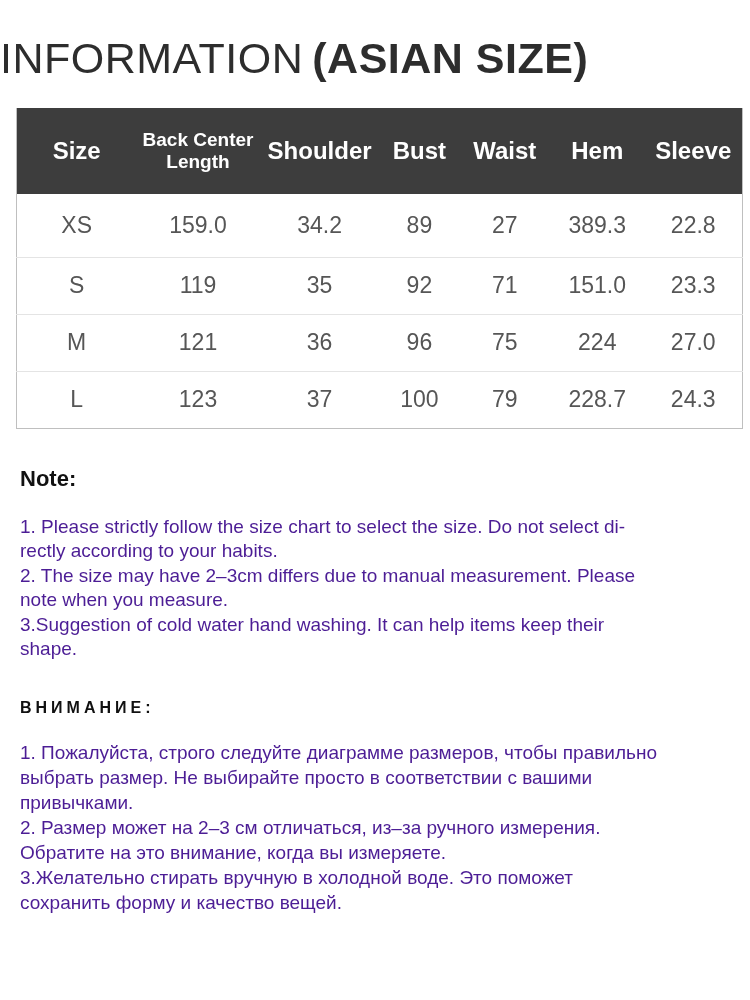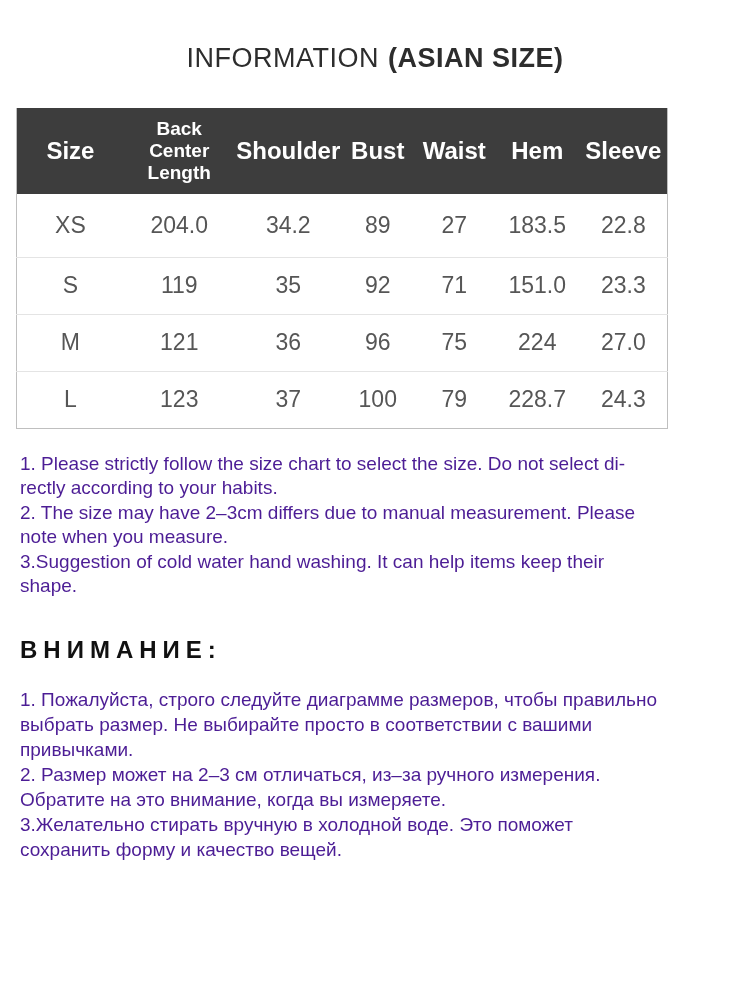--- a/index.html
+++ b/index.html
@@ -13,35 +13,35 @@
   .page {
     position: relative;
     width: 750px;
     height: 1000px;
     background: #ffffff;
     overflow: hidden;
   }
   
   .title {
     padding-top: 38px;
-    text-align: center;
-    font-size: 27px;
+    text-align: left;
+    font-size: 43px;
     color: #2d2d2d;
     letter-spacing: 0.5px;
     line-height: 40px;
     white-space: nowrap;
   }
   .title .t-reg { font-weight: 400; }
   .title .t-bold { font-weight: 700; margin-left: 9px; }
 
   
   table.size-table {
     border-collapse: collapse;
     table-layout: fixed;
-    width: 652px;
+    width: 727px;
     margin: 30px 0 0 16px;
     border: 1px solid #bfbfbf;
     border-top: none;
   }
   table.size-table thead th {
     background: #3d3d3d;
     color: #ffffff;
     height: 86px;
     font-size: 24px;
     font-weight: 600;
@@ -74,21 +74,21 @@
   .notes {
     padding: 0 22px 0 20px;
   }
   .note-heading {
     margin-top: 37px;
     font-size: 22px;
     font-weight: 700;
     color: #111111;
   }
   .note-heading.ru {
-    font-size: 24px;
+    font-size: 16px;
     font-weight: 600;
     letter-spacing: 0.25em;
   }
   .note-body {
     margin-top: 23px;
     font-size: 19px;
     line-height: 24.5px;
     color: #4c1d95;
     white-space: pre-line;
   }
@@ -123,25 +123,25 @@
         <th>Shoulder</th>
         <th>Bust</th>
         <th>Waist</th>
         <th>Hem</th>
         <th>Sleeve</th>
       </tr>
     </thead>
     <tbody>
       <tr>
         <td>XS</td>
-        <td>204.0</td>
+        <td>159.0</td>
         <td>34.2</td>
         <td>89</td>
         <td>27</td>
-        <td>183.5</td>
+        <td>389.3</td>
         <td>22.8</td>
       </tr>
       <tr>
         <td>S</td>
         <td>119</td>
         <td>35</td>
         <td>92</td>
         <td>71</td>
         <td>151.0</td>
         <td>23.3</td>
@@ -161,20 +161,21 @@
         <td>37</td>
         <td>100</td>
         <td>79</td>
         <td>228.7</td>
         <td>24.3</td>
       </tr>
     </tbody>
   </table>
 
   <div class="notes">
+    <div class="note-heading">Note:</div>
     <div class="note-body">1. Please strictly follow the size chart  to select the size. Do not select di-
 rectly according to your habits.
 2. The size may have 2–3cm differs due to manual measurement. Please
 note when you measure.
 3.Suggestion of cold water hand washing. It can help items keep their
 shape.</div>
     <div class="note-heading ru">ВНИМАНИЕ:</div>
     <div class="note-body ru">1. Пожалуйста, строго следуйте диаграмме размеров, чтобы правильно
 выбрать размер. Не выбирайте просто в соответствии с вашими
 привычками.

